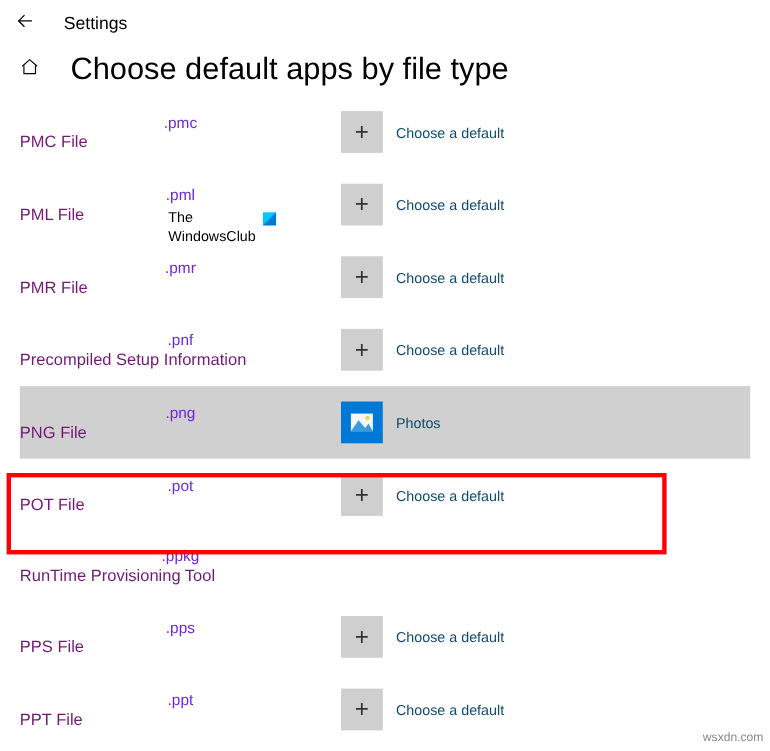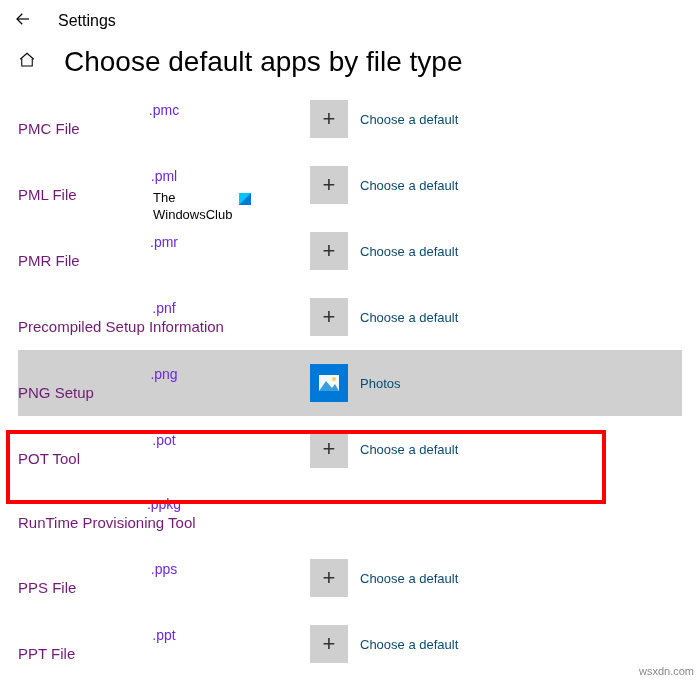--- a/index.html
+++ b/index.html
@@ -103,37 +103,37 @@
       <div class="app-block">
         <div class="tile gray">
           <span class="plus">+</span>
         </div>
         <div class="app-label">Choose a default</div>
       </div>
     </div>
     <div class="row selected">
       <div class="ext-block">
         <div class="ext">.png</div>
-        <div class="desc">PNG Setup</div>
+        <div class="desc">PNG File</div>
       </div>
       <div class="app-block">
         <div class="tile blue">
           <svg width="24" height="24" viewBox="0 0 24 24">
             <rect x="2" y="4" width="20" height="16" fill="#fff" opacity="0.95"></rect>
             <polygon points="2,20 9,10 15,17 18,13 22,20" fill="#3b9dde"></polygon>
             <circle cx="17" cy="8" r="2" fill="#ffd24d"></circle>
           </svg>
         </div>
         <div class="app-label">Photos</div>
       </div>
     </div>
     <div class="row">
       <div class="ext-block">
         <div class="ext">.pot</div>
-        <div class="desc">POT Tool</div>
+        <div class="desc">POT File</div>
       </div>
       <div class="app-block">
         <div class="tile gray">
           <span class="plus">+</span>
         </div>
         <div class="app-label">Choose a default</div>
       </div>
     </div>
     <div class="row">
       <div class="ext-block">

